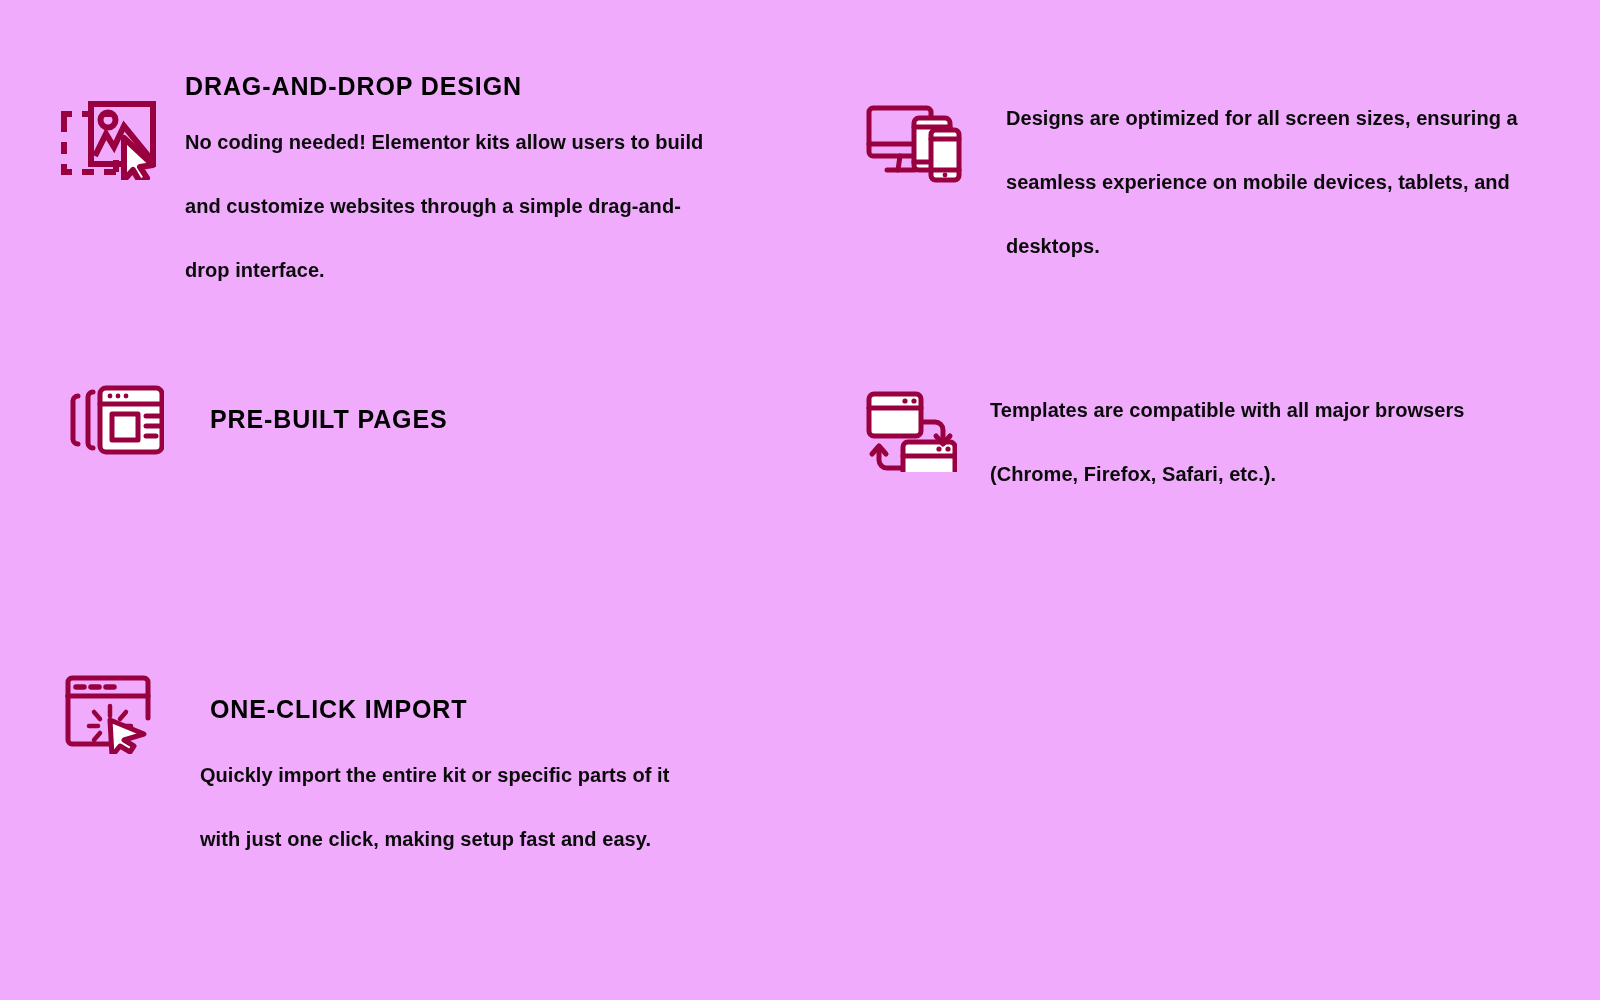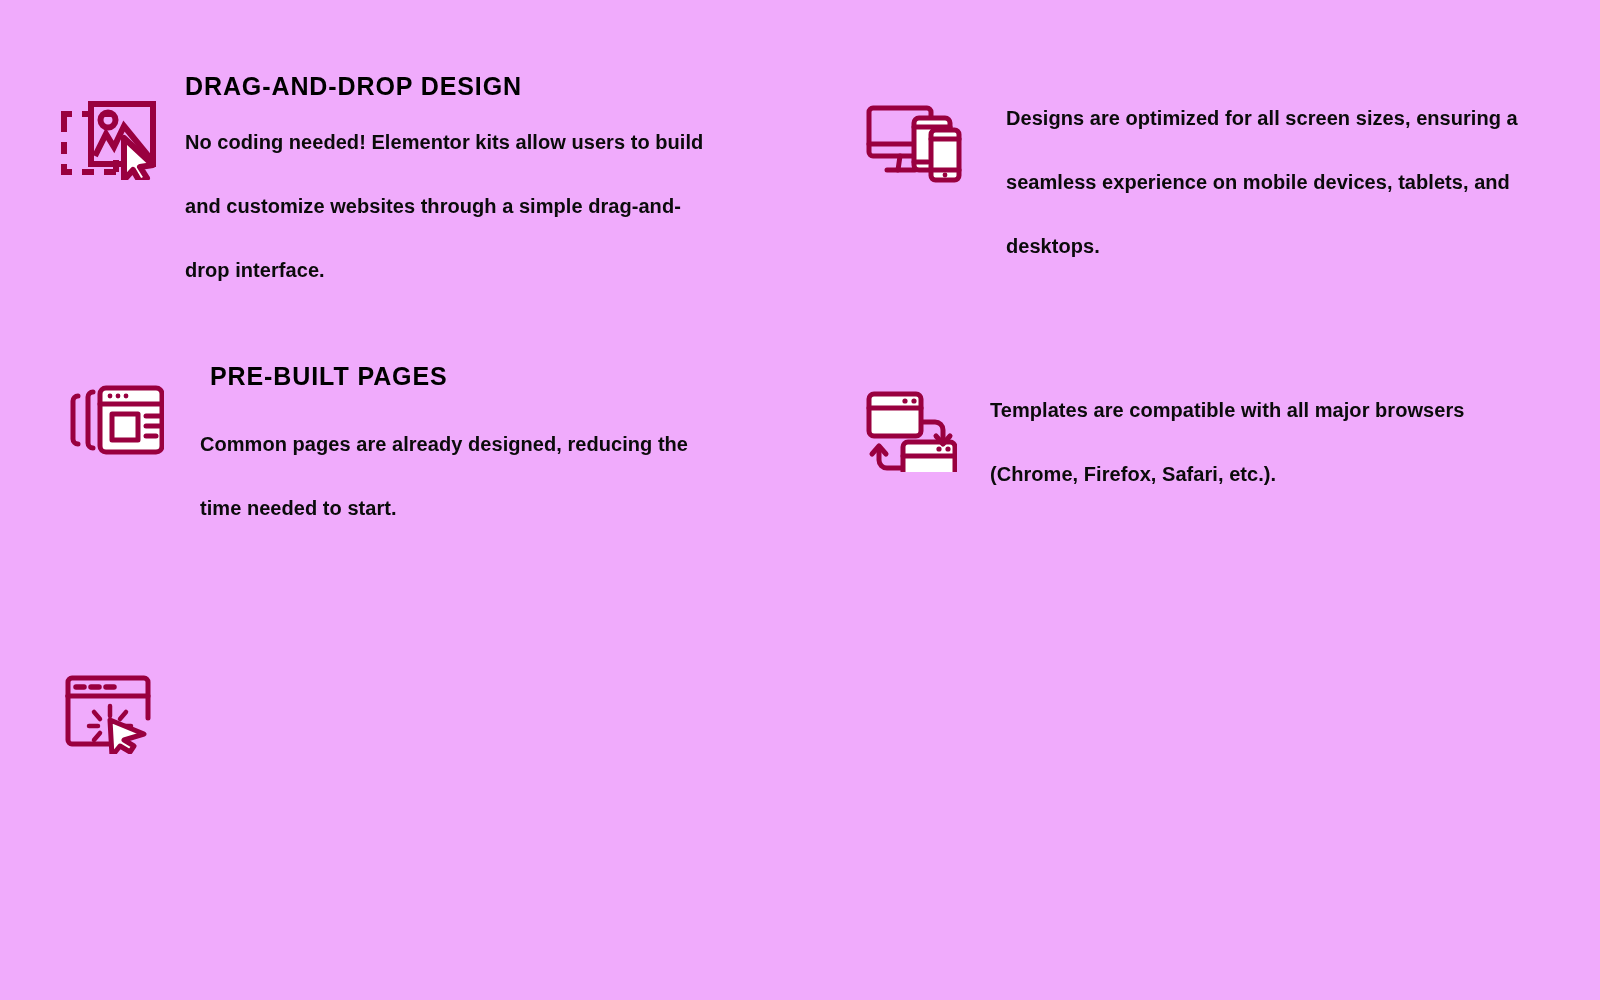--- a/index.html
+++ b/index.html
@@ -69,21 +69,21 @@
     font-family: "Liberation Sans", sans-serif;
     font-weight: 700;
     font-size: 25px;
     line-height: 1.12;
     letter-spacing: 0.9px;
     color: #000000;
     text-transform: uppercase;
     white-space: nowrap;
   }
 
-  .f-title.indent { padding-left: 10px; }
+  .f-title.indent { padding-left: 10px; margin-top: 43px; }
 
   .f-body {
     margin: 12px 0 0 0;
     font-family: "Liberation Sans", sans-serif;
     font-weight: 700;
     font-size: 20px;
     line-height: 64px;
     color: #0b0b0b;
     letter-spacing: 0.05px;
     max-width: 540px;
@@ -182,21 +182,20 @@
 
           <g fill="#99003F">
             <circle cx="50" cy="14" r="2.4"></circle>
             <circle cx="58" cy="14" r="2.4"></circle>
             <circle cx="66" cy="14" r="2.4"></circle>
           </g>
         </svg>
       </div>
       <div class="text-cell">
         <h3 class="f-title indent">PRE-BUILT PAGES</h3>
-        <p class="f-body">Common pages are already designed, reducing the time needed to start.</p>
       </div>
     </div>
 
     <div class="feature left l3">
       <div class="icon-cell">
         <svg width="92" height="84" viewBox="0 0 92 84">
           <g stroke="#99003F" stroke-width="5" fill="none" stroke-linejoin="round" stroke-linecap="round">
 
             <rect x="4" y="6" width="52" height="42" rx="5" fill="#ffffff"></rect>
             <path d="M4,20 L56,20"></path>
@@ -243,16 +242,20 @@
               <path d="M66,44 L60,51"></path>
               <path d="M29,58 L38,58"></path>
               <path d="M71,58 L62,58"></path>
               <path d="M34,72 L40,65"></path>
             </g>
 
             <path d="M50,52 L52,88 L60,78 L70,84 L74,78 L64,72 L84,66 Z" fill="#ffffff" stroke-width="5"></path>
           </g>
         </svg>
       </div>
+      <div class="text-cell">
+        <h3 class="f-title indent">ONE-CLICK IMPORT</h3>
+        <p class="f-body">Quickly import the entire kit or specific parts of it with just one click, making setup fast and easy.</p>
+      </div>
     </div>
 
   </div>
 </div>
 
 </body></html>

